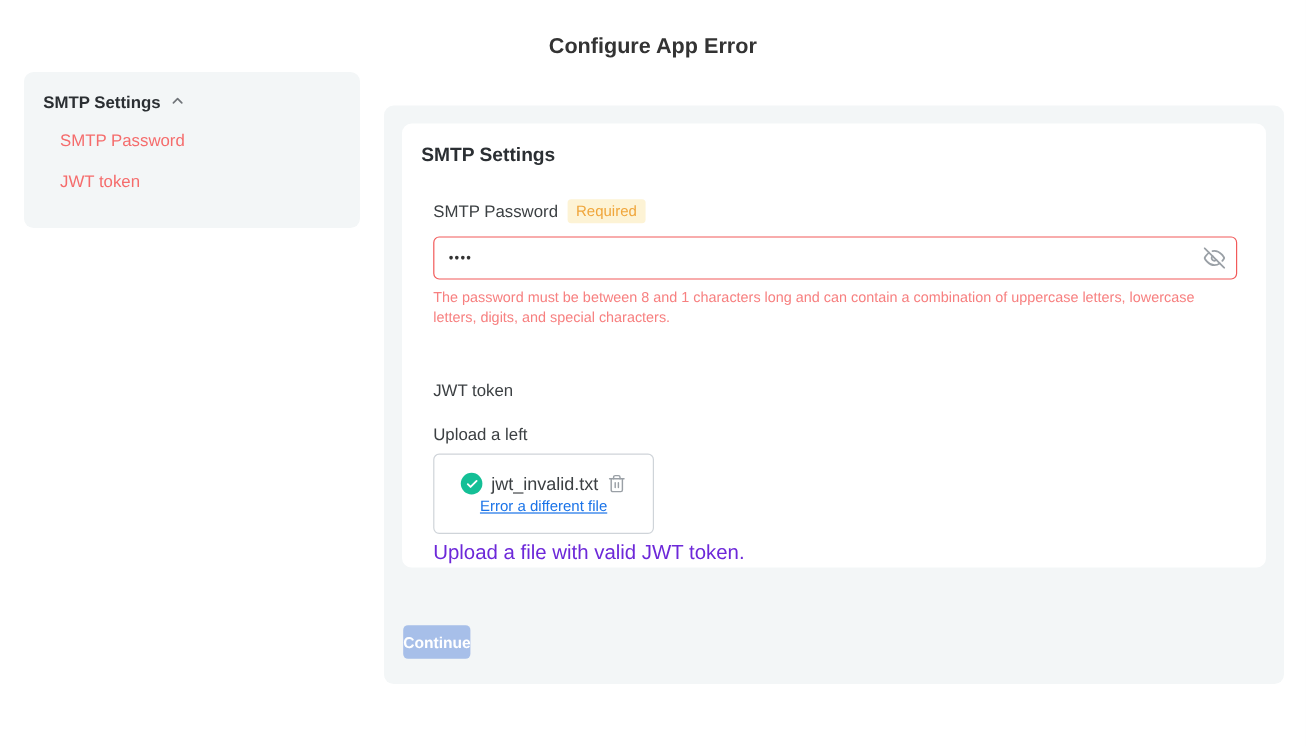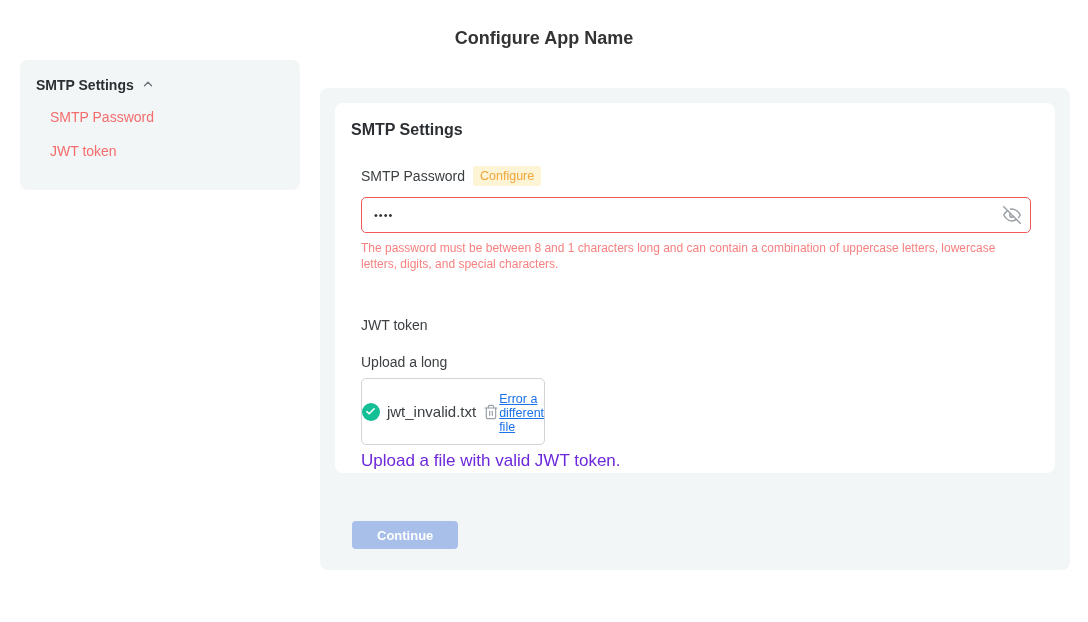--- a/index.html
+++ b/index.html
@@ -141,21 +141,21 @@
     font-size: 14px;
     color: #3c4043;
   }
   .upload-box {
     margin-top: 8px;
     width: 184px;
     height: 67px;
     border: 1px solid #cfd4d9;
     border-radius: 5px;
     display: flex;
-    flex-direction: row;
+    flex-direction: column;
     align-items: center;
     justify-content: center;
     background: #ffffff;
   }
   .upload-row {
     display: flex;
     align-items: center;
     gap: 7px;
   }
   .check-circle {
@@ -192,40 +192,40 @@
   }
   .panel-error {
     position: absolute;
     left: 16px;
     top: 410px;
     font-size: 12.5px;
     color: #f56c6c;
   }
   .continue-btn {
     position: absolute;
-    left: 32px;
+    left: 16px;
     top: 433px;
     height: 28px;
-    padding: 0 25px;
+    padding: 0 0;
     background: #a7bfe9;
     border: none;
     border-radius: 4px;
     color: #ffffff;
     font-size: 13px;
     font-weight: bold;
     font-family: "Liberation Sans", sans-serif;
     cursor: not-allowed;
   }
 </style>
 </head>
 <body>
 
 <div class="screen">
 
-  <div class="page-title">Configure App Name</div>
+  <div class="page-title">Configure App Error</div>
 
   <div class="sidebar">
     <div class="sidebar-header">
       <span>SMTP Settings</span>
       <span>
         <svg width="14" height="14" viewBox="0 0 24 24" fill="none" stroke="#707479" stroke-width="2.4" stroke-linecap="round" stroke-linejoin="round">
             <polyline points="6 15 12 9 18 15"></polyline>
           </svg>
       </span>
     </div>
@@ -237,38 +237,38 @@
 
   <div class="panel">
 
     <div class="card">
       <div class="card-heading">SMTP Settings</div>
 
       <div class="form-body">
 
         <div class="field-label-row">
           <span class="field-label">SMTP Password</span>
-          <span class="required-badge">Configure</span>
+          <span class="required-badge">Required</span>
         </div>
 
         <div class="password-wrap">
           <input class="password-input" type="text" readonly="" value="••••" style="">
           <span class="eye-btn">
             <svg width="18" height="18" viewBox="0 0 24 24" fill="none" stroke="currentColor" stroke-width="2" stroke-linecap="round" stroke-linejoin="round">
                 <path d="M17.94 17.94A10.07 10.07 0 0 1 12 20c-7 0-11-8-11-8a18.45 18.45 0 0 1 5.06-5.94M9.9 4.24A9.12 9.12 0 0 1 12 4c7 0 11 8 11 8a18.5 18.5 0 0 1-2.16 3.19m-6.72-1.07a3 3 0 1 1-4.24-4.24"></path>
                 <line x1="1" y1="1" x2="23" y2="23"></line>
               </svg>
           </span>
         </div>
 
         <div class="helper-error">The password must be between 8 and 1 characters long and can contain a combination of uppercase letters, lowercase letters, digits, and special characters.</div>
 
         <div class="jwt-label">JWT token</div>
 
-        <div class="upload-label">Upload a long</div>
+        <div class="upload-label">Upload a left</div>
 
         <div class="upload-box">
           <div class="upload-row">
             <span class="check-circle">
               <svg width="11" height="11" viewBox="0 0 24 24" fill="none" stroke="#ffffff" stroke-width="3.4" stroke-linecap="round" stroke-linejoin="round">
                   <polyline points="20 6 9 17 4 12"></polyline>
                 </svg>
             </span>
             <span class="file-name">jwt_invalid.txt</span>
             <span class="trash-btn">

